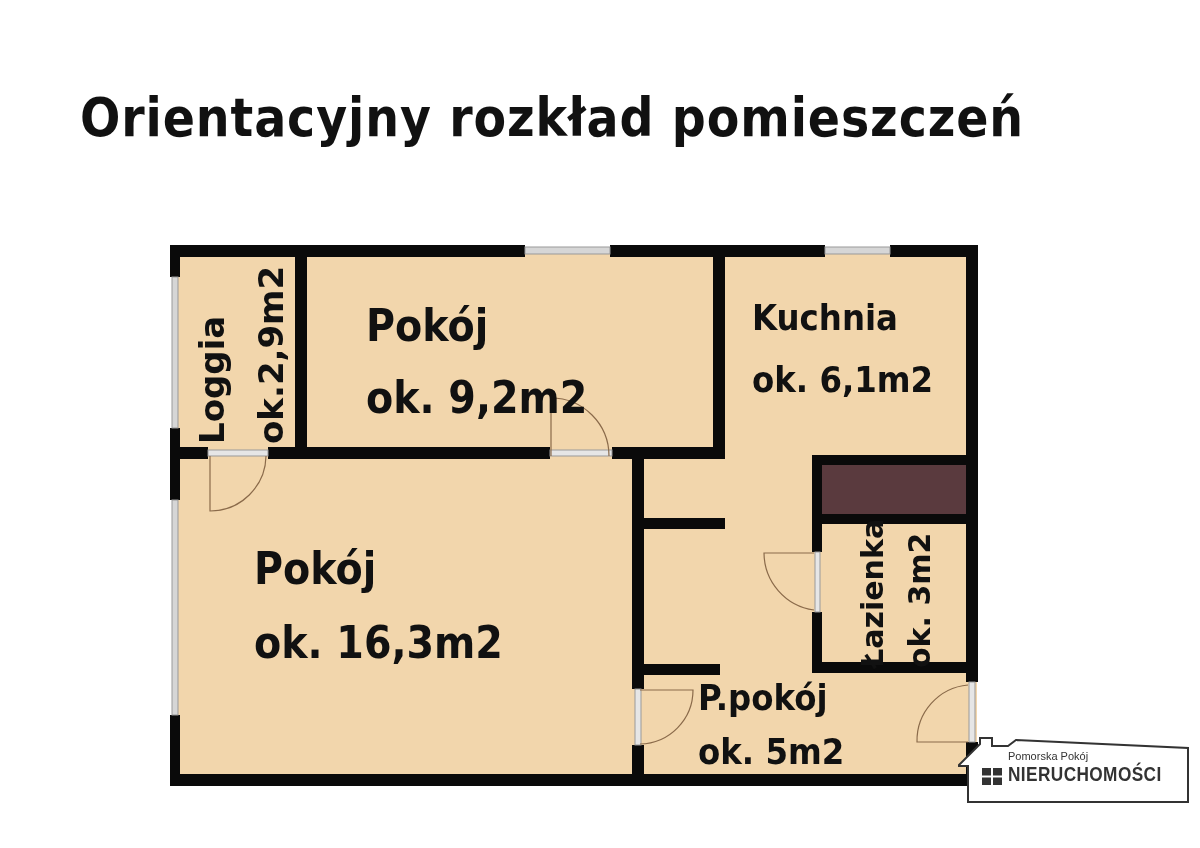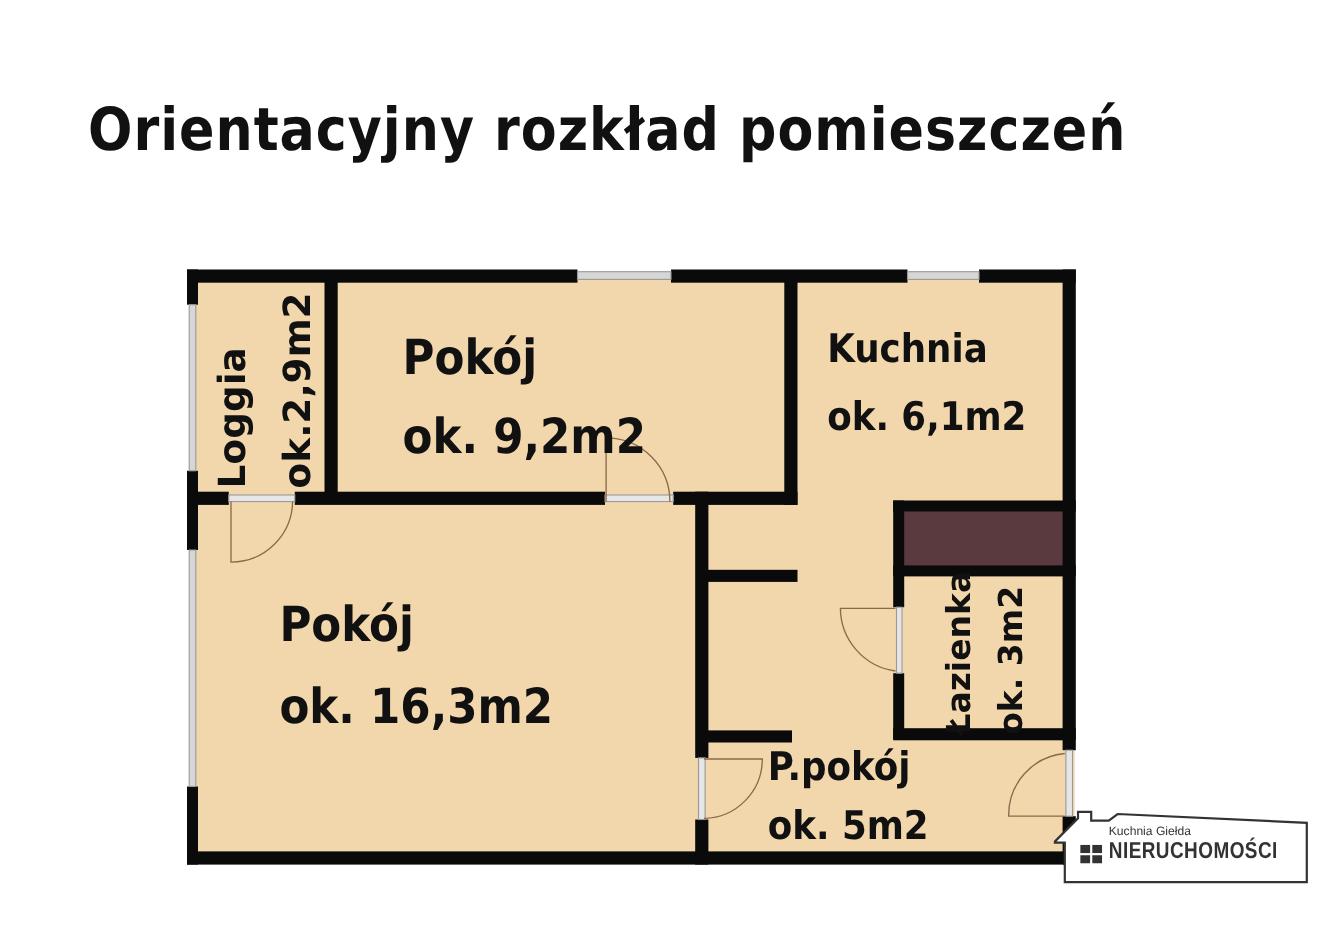--- a/index.html
+++ b/index.html
@@ -107,15 +107,15 @@
 <div class="logo">
   <svg width="234" height="68" style="position:absolute;left:0;top:0">
     <path d="M10 66 L10 30 L0 30 L22 8 L22 2 L34 2 L34 10 L50 10 L58 4 L230 12 L230 66 Z" fill="#ffffff" stroke="#333" stroke-width="2"></path>
   </svg>
   <svg class="sq" viewBox="0 0 20 17">
     <rect x="0" y="0" width="9" height="7.5" fill="#333"></rect>
     <rect x="11" y="0" width="9" height="7.5" fill="#333"></rect>
     <rect x="0" y="9.5" width="9" height="7.5" fill="#333"></rect>
     <rect x="11" y="9.5" width="9" height="7.5" fill="#333"></rect>
   </svg>
-  <div class="top">Kuchnia Giełda</div>
+  <div class="top">Pomorska Pokój</div>
   <div class="main">NIERUCHOMOŚCI</div>
 </div>
 
 </body></html>

